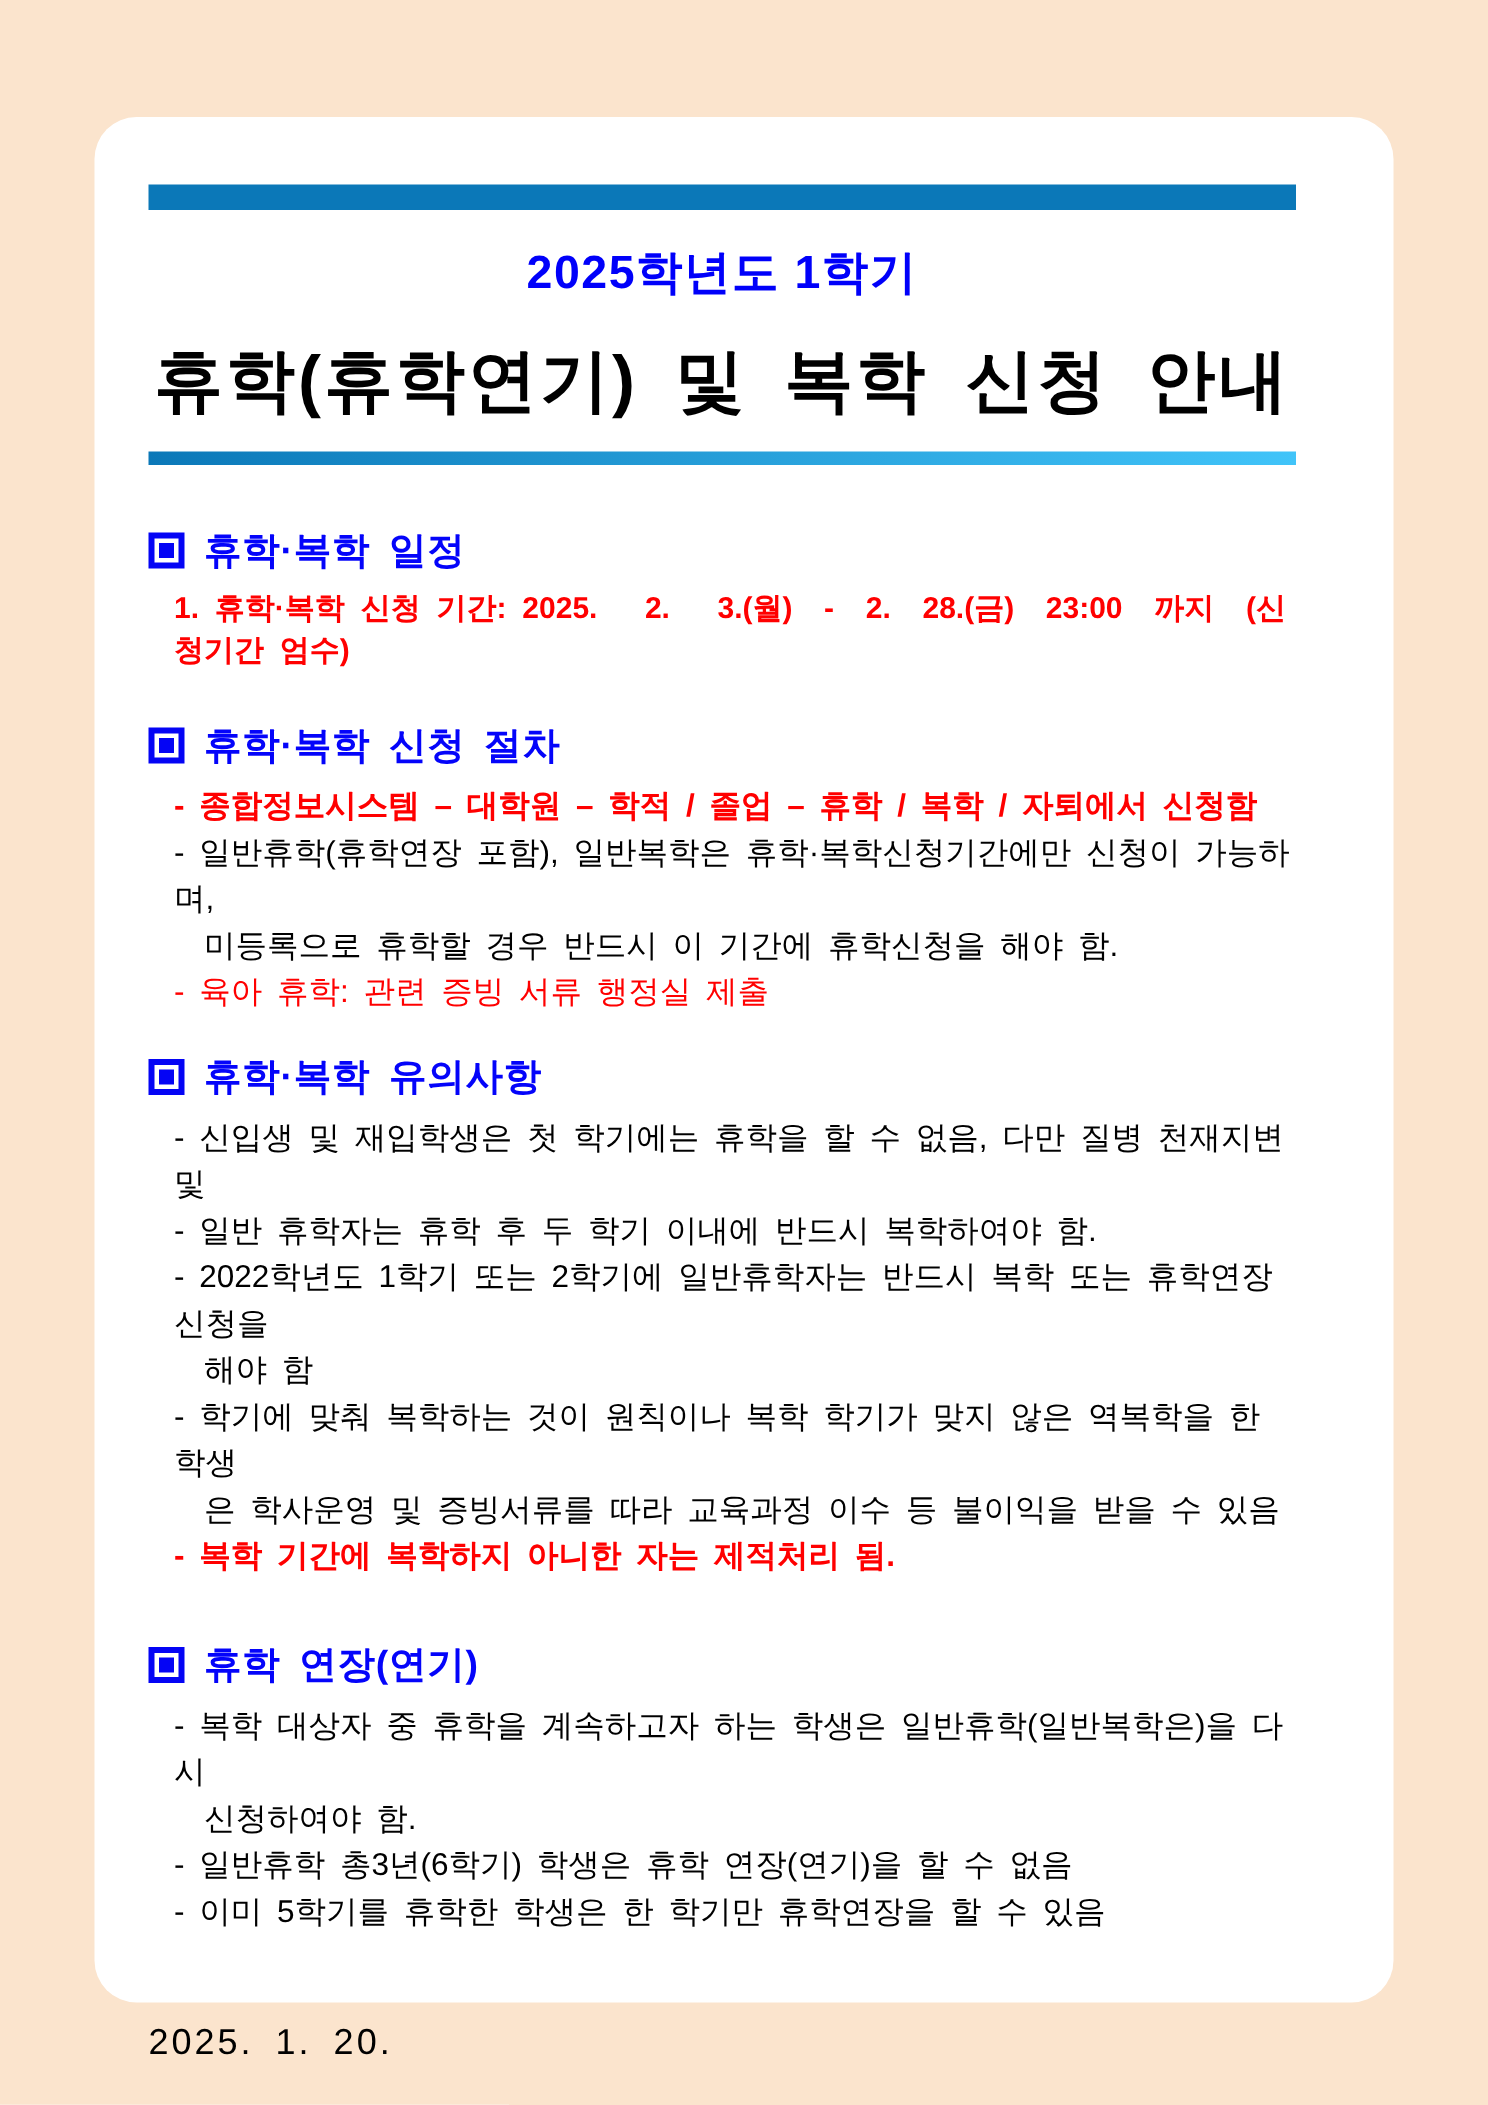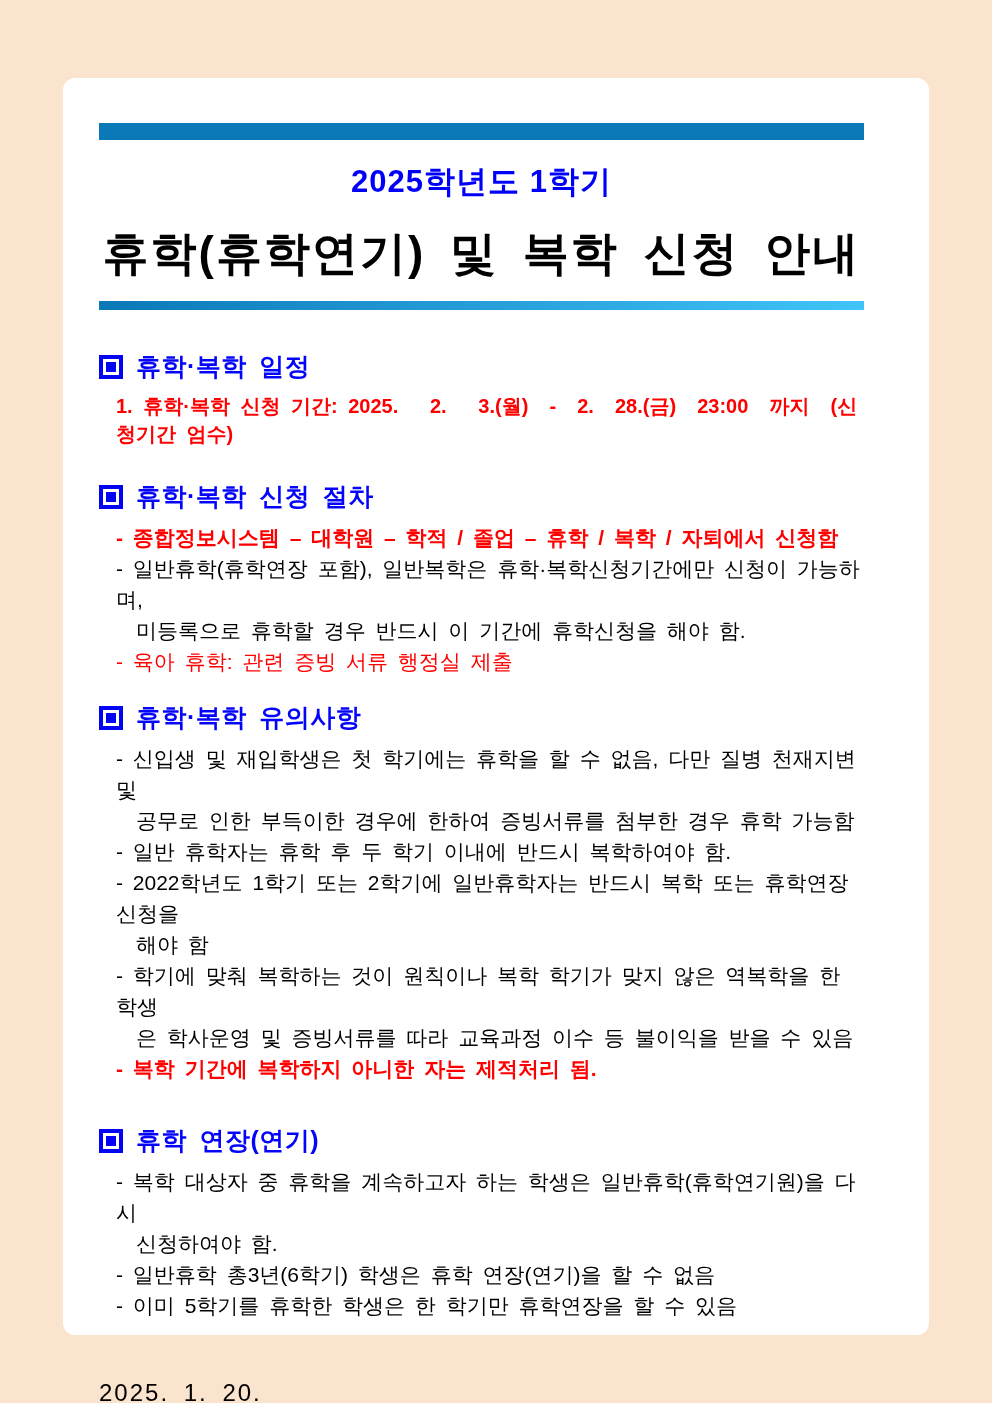--- a/index.html
+++ b/index.html
@@ -11,21 +11,21 @@
     font-family: "Liberation Sans", "DejaVu Sans", sans-serif;
     overflow: hidden;
   }
   .card {
     position: absolute;
     left: 63px;
     top: 78px;
     width: 866px;
     height: 1257px;
     background: #FFFFFF;
-    border-radius: 12px;
+    border-radius: 28px;
     box-sizing: border-box;
     padding: 45px 29px 0 36px;
   }
   .content { width: 765px; }
   .bar-top {
     width: 765px;
     height: 17px;
     background: #0B78B8;
   }
   .subtitle {
@@ -152,39 +152,38 @@
 
     <div class="section section-s3">
       <div class="section-header">
         <span class="bullet-icon">
           <span class="bullet-inner"></span>
         </span>
         <span>휴학·복학 유의사항</span>
       </div>
       <div class="section-body">
         <div class="line">- 신입생 및 재입학생은 첫 학기에는 휴학을 할 수 없음, 다만 질병 천재지변 및</div>
-        <div class="line indent">공무로 인한 부득이한 경우에 한하여 증빙서류를 첨부한 경우 휴학 가능함</div>
         <div class="line">- 일반 휴학자는 휴학 후 두 학기 이내에 반드시 복학하여야 함.</div>
         <div class="line">- 2022학년도 1학기 또는 2학기에 일반휴학자는 반드시 복학 또는 휴학연장 신청을</div>
         <div class="line indent">해야 함</div>
         <div class="line">- 학기에 맞춰 복학하는 것이 원칙이나 복학 학기가 맞지 않은 역복학을 한 학생</div>
         <div class="line indent">은 학사운영 및 증빙서류를 따라 교육과정 이수 등 불이익을 받을 수 있음</div>
         <div class="line red bold">- 복학 기간에 복학하지 아니한 자는 제적처리 됨.</div>
       </div>
     </div>
 
     <div class="section section-s4">
       <div class="section-header">
         <span class="bullet-icon">
           <span class="bullet-inner"></span>
         </span>
         <span>휴학 연장(연기)</span>
       </div>
       <div class="section-body">
-        <div class="line">- 복학 대상자 중 휴학을 계속하고자 하는 학생은 일반휴학(휴학연기원)을 다시</div>
+        <div class="line">- 복학 대상자 중 휴학을 계속하고자 하는 학생은 일반휴학(일반복학은)을 다시</div>
         <div class="line indent">신청하여야 함.</div>
         <div class="line">- 일반휴학 총3년(6학기) 학생은 휴학 연장(연기)을 할 수 없음</div>
         <div class="line">- 이미 5학기를 휴학한 학생은 한 학기만 휴학연장을 할 수 있음</div>
       </div>
     </div>
 
     <div class="date">2025.  1.  20.</div>
 
   </div>
 </div>

